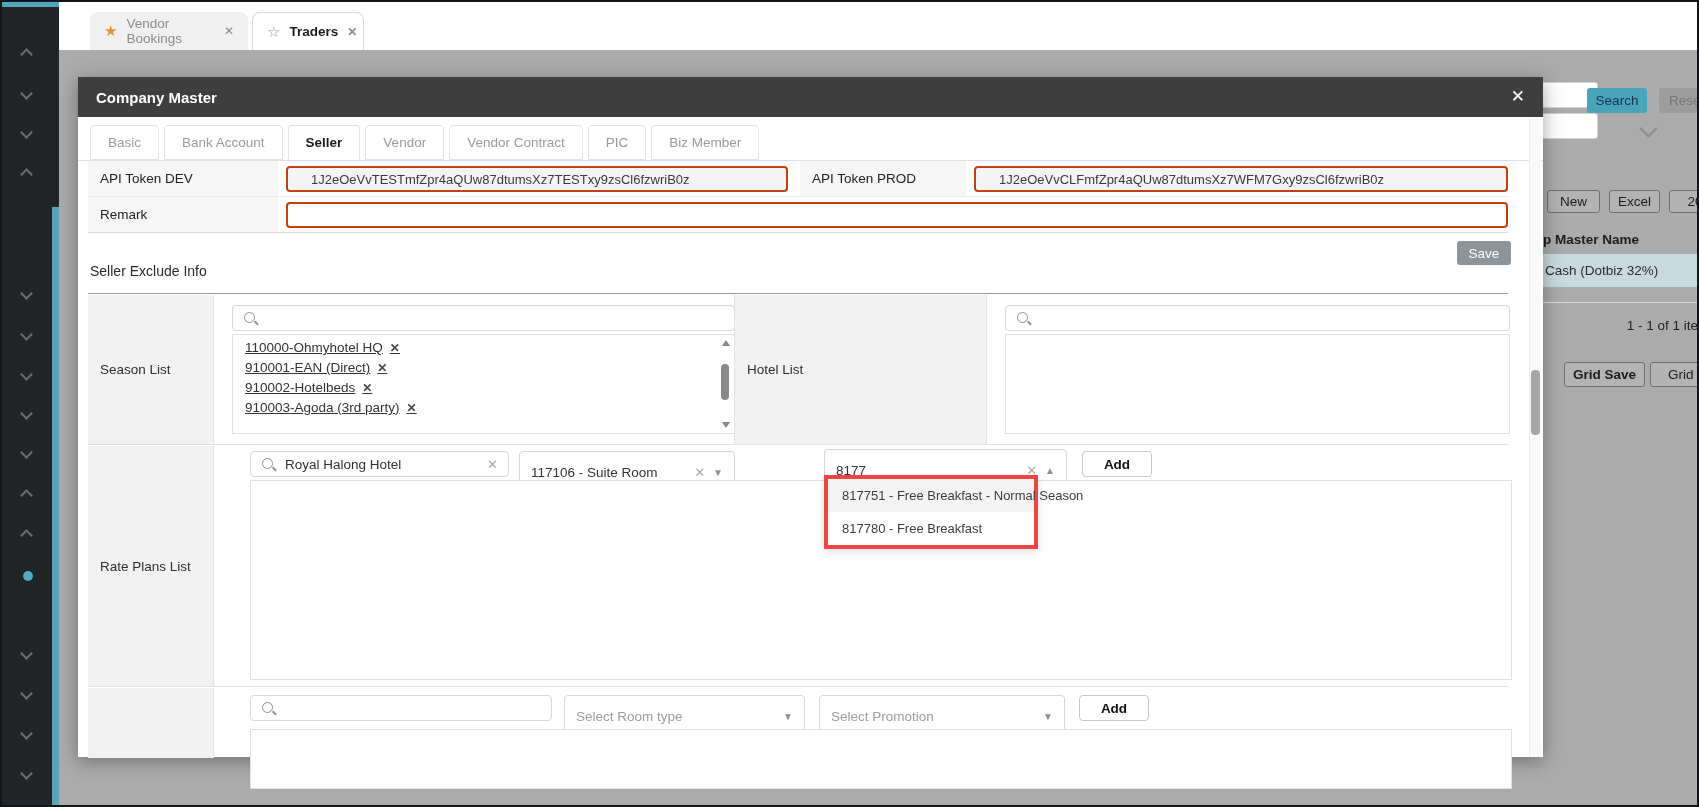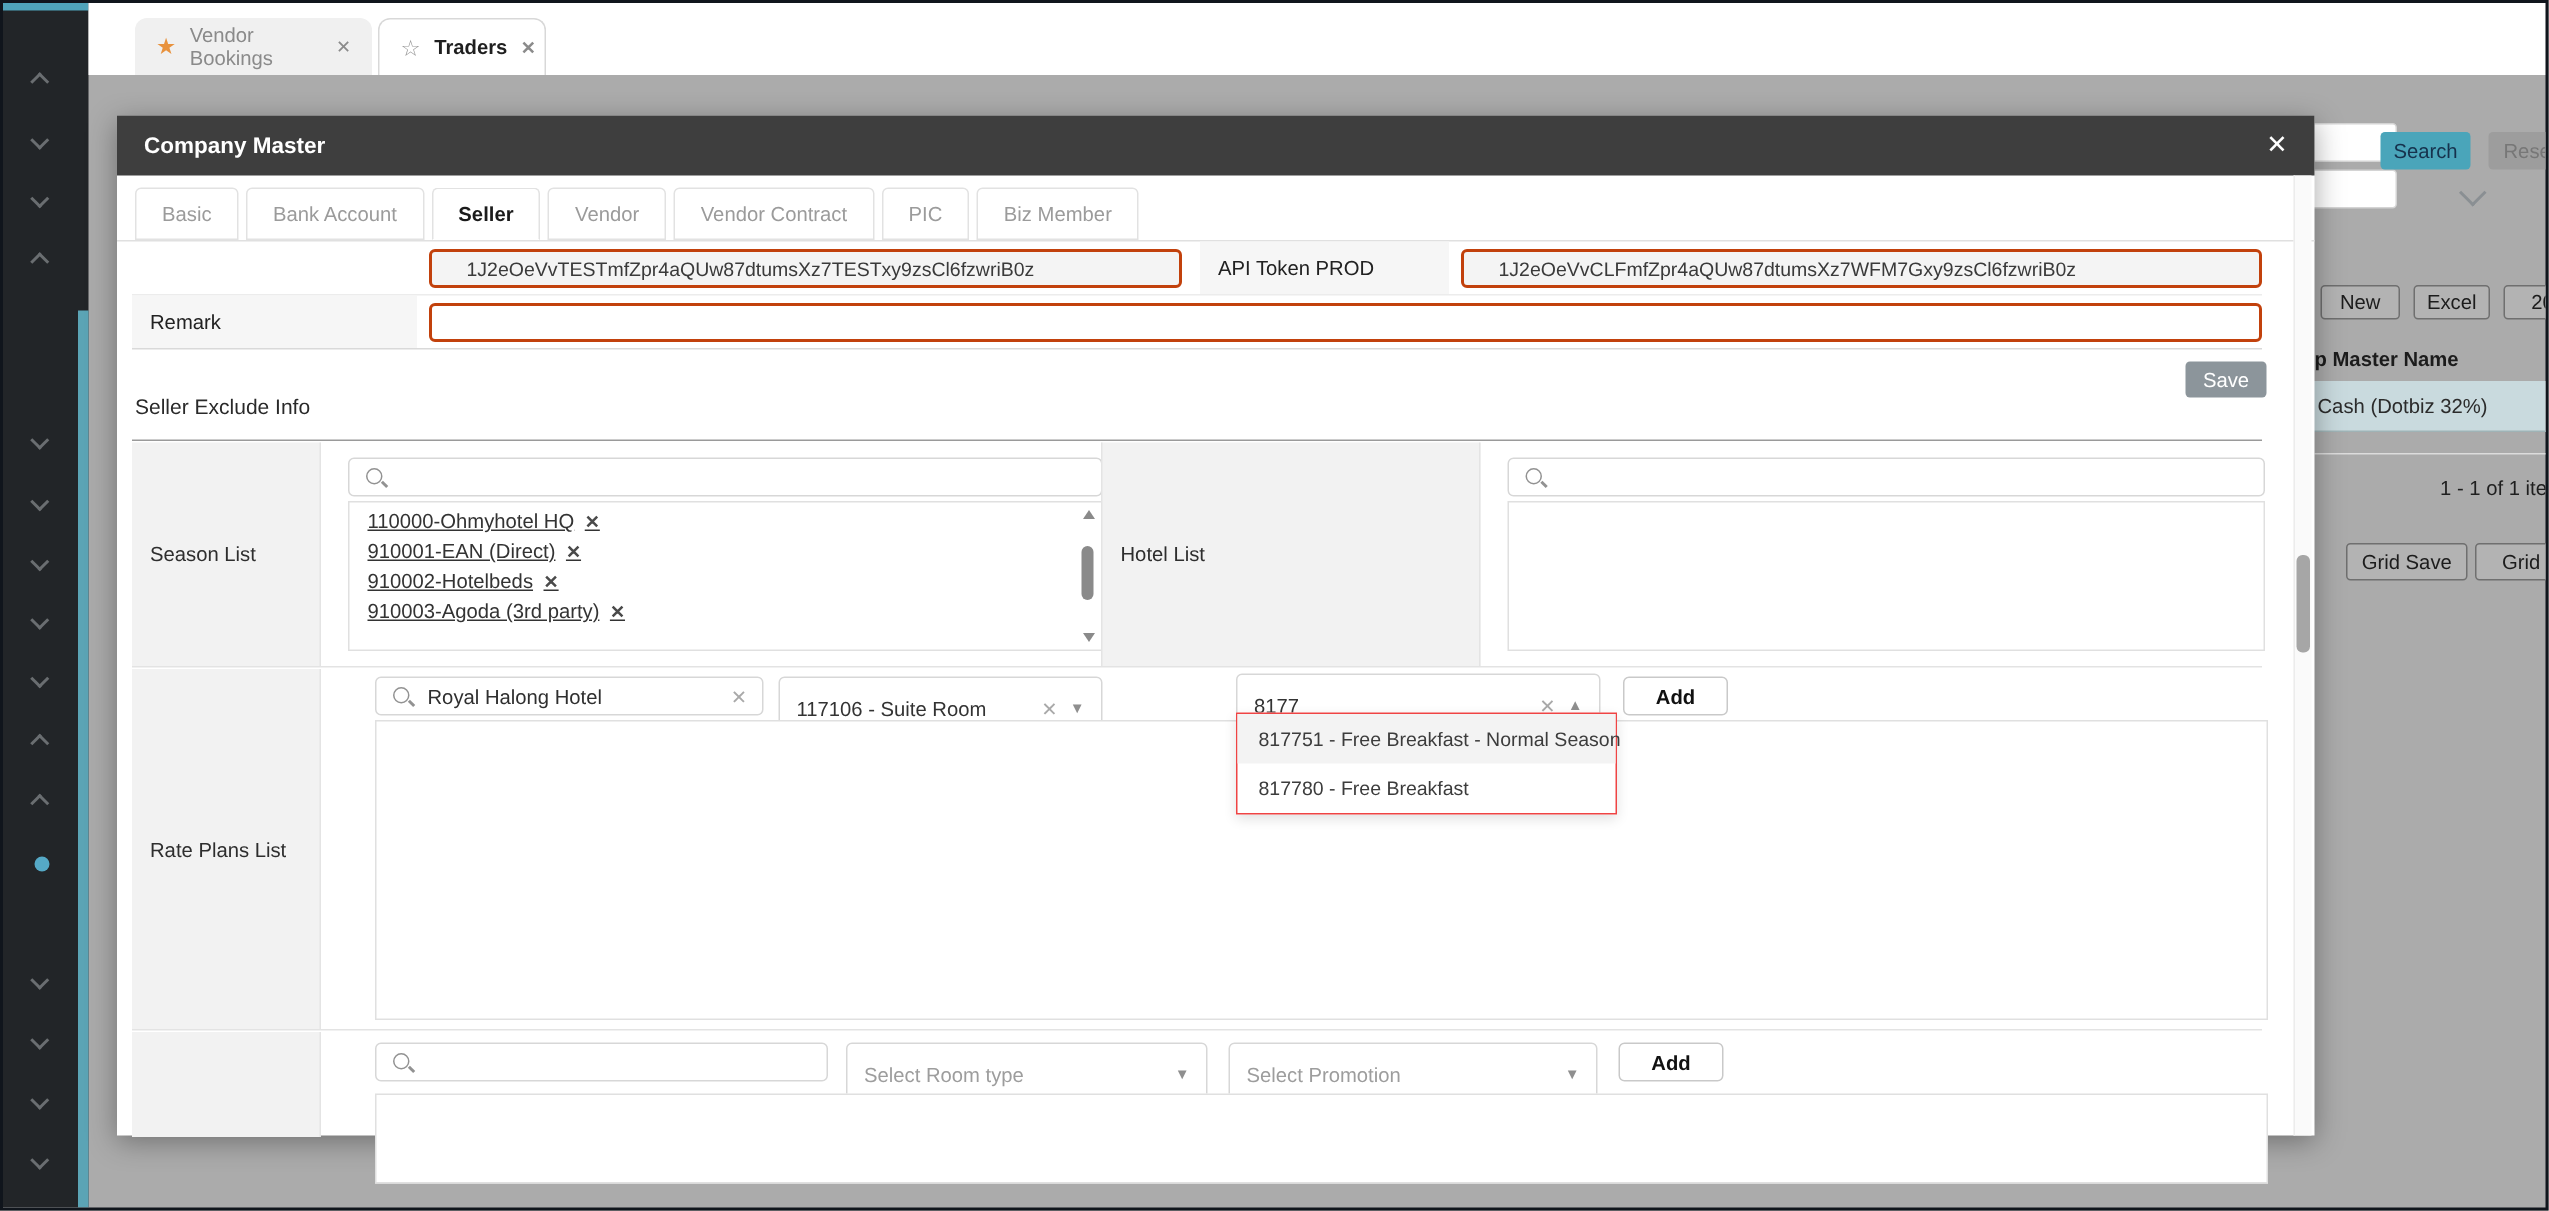--- a/index.html
+++ b/index.html
@@ -112,22 +112,22 @@
   .vs-thumb { position:absolute; left:2px; top:27px; width:8px; height:36px; background:#8a8a8a;
               border-radius:4px; cursor:grab; }
 
   .selectbox { position:absolute; height:42px; background:#fff; border:1px solid #d7d7d7; border-radius:4px;
                display:flex; align-items:center; gap:8px; padding:0 11px; color:#333; cursor:pointer; }
   .selectbox .caret { color:#8f8f8f; font-size:10px; }
   .selectbox .placeholder { color:#9d9d9d; }
   .bigbox { position:absolute; background:#fff; border:1px solid #e0e0e0; }
   .btn-add { position:absolute; width:70px; height:26px; background:#fff; border:1px solid #c9c9c9;
              border-radius:4px; color:#111; font-weight:600; }
-  .dd-panel { position:absolute; left:736px; top:395px; width:254px; background:#fff;
-              border:1px solid #ef4444; box-shadow:0 3px 8px rgba(0,0,0,.12); z-index:5; }
+  .dd-panel { position:absolute; left:736px; top:395px; width:214px; background:#fff;
+              border:4px solid #ef4444; box-shadow:0 3px 8px rgba(0,0,0,.12); z-index:5; }
   .dd-opt { height:33px; display:flex; align-items:center; padding:0 14px; font-size:13px; color:#3c3c3c;
             cursor:pointer; white-space:nowrap; }
   .dd-opt.hl { background:#f3f3f3; }
 
   .modal-sb-track { position:absolute; right:2px; top:40px; bottom:0; width:12px; background:#fafafa;
                     border-left:1px solid #ececec; }
   .modal-sb-thumb { position:absolute; right:3px; top:293px; width:9px; height:65px; background:#a6a6a6;
                     border-radius:4px; cursor:grab; }
 </style>
 </head>
@@ -208,41 +208,42 @@
   <div class="collapse-chev"></div>
 
   <div class="btn btn-outline" style="left:1545px; top:188px; width:53px;">New</div>
   <div class="btn btn-outline" style="left:1607px; top:188px; width:51px;">Excel</div>
   <div class="btn btn-outline" style="left:1667px; top:188px; width:52px;">20</div>
 
   <div class="grid-header">p Master Name</div>
   <div class="grid-row">Cash (Dotbiz 32%)</div>
   <div class="grid-line"></div>
   <div class="pagination">1 - 1 of 1 ite</div>
-  <div class="btn btn-outline" style="left:1562px; top:360px; width:81px; height:25px;">Grid Save</div>
+  <div class="btn btn-outline" style="left:1562px; top:360px; width:81px; height:25px;font-weight:bold;">Grid Save</div>
   <div class="btn btn-outline" style="left:1648px; top:360px; width:75px; height:25px;">Grid R</div>
 
   <div class="modal">
     <div class="modal-header">
       <span class="modal-title">Company Master</span>
     </div>
     <span class="modal-close">✕</span>
 
     <div class="mtabs">
       <div class="mtab">Basic</div>
       <div class="mtab">Bank Account</div>
       <div class="mtab active">Seller</div>
       <div class="mtab">Vendor</div>
       <div class="mtab">Vendor Contract</div>
       <div class="mtab">PIC</div>
       <div class="mtab">Biz Member</div>
     </div>
     <div class="mtabs-line"></div>
 
     <div class="form-row r1">
+      <div class="flabel fl-1">API Token DEV</div>
       <div class="finput fi-dev">1J2eOeVvTESTmfZpr4aQUw87dtumsXz7TESTxy9zsCl6fzwriB0z</div>
       <div class="flabel fl-2">API Token PROD</div>
       <div class="finput fi-prod">1J2eOeVvCLFmfZpr4aQUw87dtumsXz7WFM7Gxy9zsCl6fzwriB0z</div>
     </div>
     <div class="form-row r2">
       <div class="flabel fl-1">Remark</div>
       <div class="finput fi-remark"></div>
     </div>
 
     <div class="btn btn-save">Save</div>

